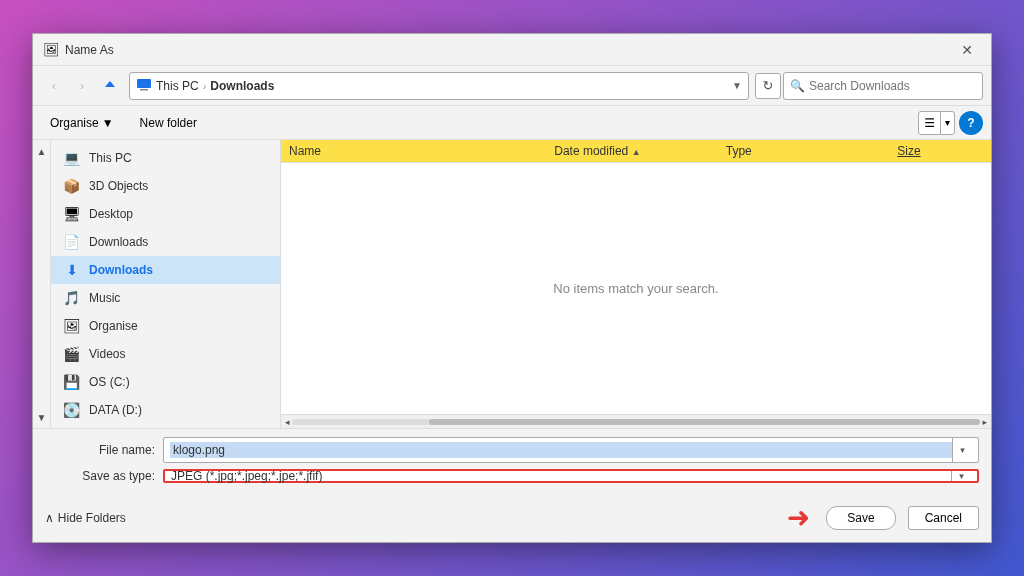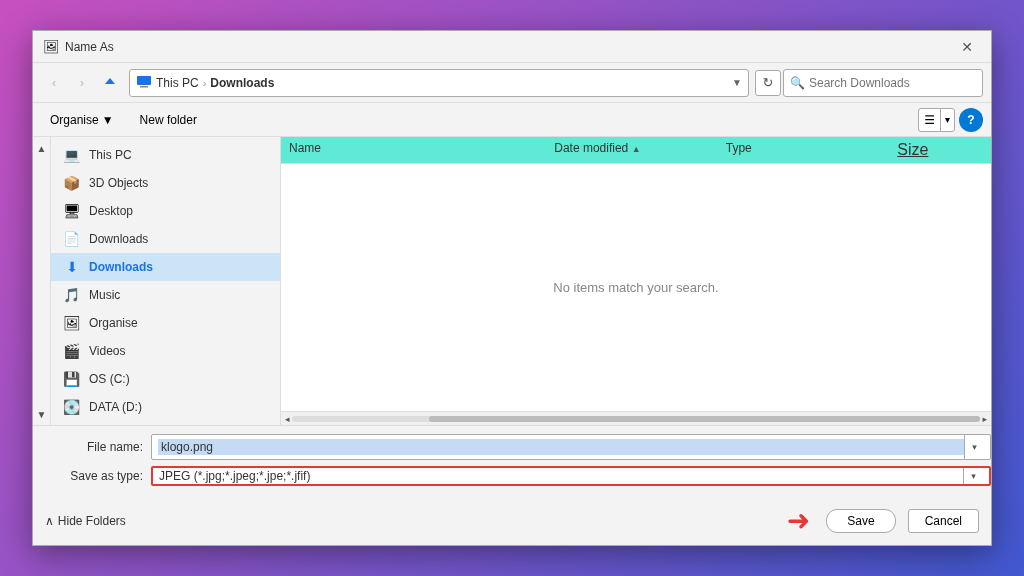--- a/index.html
+++ b/index.html
@@ -249,26 +249,26 @@
     .file-area {
       flex: 1;
       display: flex;
       flex-direction: column;
       background: white;
     }
     .file-header {
       display: flex;
       border-bottom: 1px solid #ddd;
       padding: 4px 8px;
-      background: #5eead4;
+      background: #fde047;
     }
     .col-name { flex: 3; font-size: 12px; color: #333; cursor: pointer; }
     .col-date { flex: 2; font-size: 12px; color: #333; cursor: pointer; padding-left: 8px; }
     .col-type { flex: 2; font-size: 12px; color: #333; cursor: pointer; }
-    .col-size { flex: 1; font-size: 16px; color: #333; cursor: pointer; text-decoration: underline; }
+    .col-size { flex: 1; font-size: 12px; color: #333; cursor: pointer; text-decoration: underline; }
     .col-header-sort { font-size: 9px; color: #555; }
     .file-body {
       flex: 1;
       display: flex;
       align-items: center;
       justify-content: center;
     }
     .no-items-msg {
       color: #888;
       font-size: 13px;
@@ -285,21 +285,21 @@
     }
     .h-scroll-left { font-size: 9px; color: #555; cursor: pointer; padding: 0 2px; }
     .h-scroll-track { flex: 1; height: 6px; background: #ddd; border-radius: 3px; position: relative; }
     .h-scroll-thumb { height: 6px; width: 80%; background: #bbb; border-radius: 3px; position: absolute; right: 0; }
     .h-scroll-right { font-size: 9px; color: #555; cursor: pointer; padding: 0 2px; }
 
     
     .form-area {
       background: #f3f3f3;
       border-top: 1px solid #ddd;
-      padding: 8px 0;
+      padding: 8px 12px;
     }
     .form-row {
       display: flex;
       align-items: center;
       margin-bottom: 6px;
     }
     .form-label {
       width: 110px;
       text-align: right;
       font-size: 12px;
@@ -332,21 +332,21 @@
       cursor: pointer;
       font-size: 9px;
       color: #555;
     }
     .type-select {
       display: flex;
       align-items: center;
       background: white;
       border: 2px solid #e53935;
       border-radius: 2px;
-      height: 20px;
+      height: 14px;
       padding: 0 6px;
       flex: 1;
       position: relative;
     }
     .type-select-text {
       font-size: 12px;
       color: #333;
       flex: 1;
     }
 

